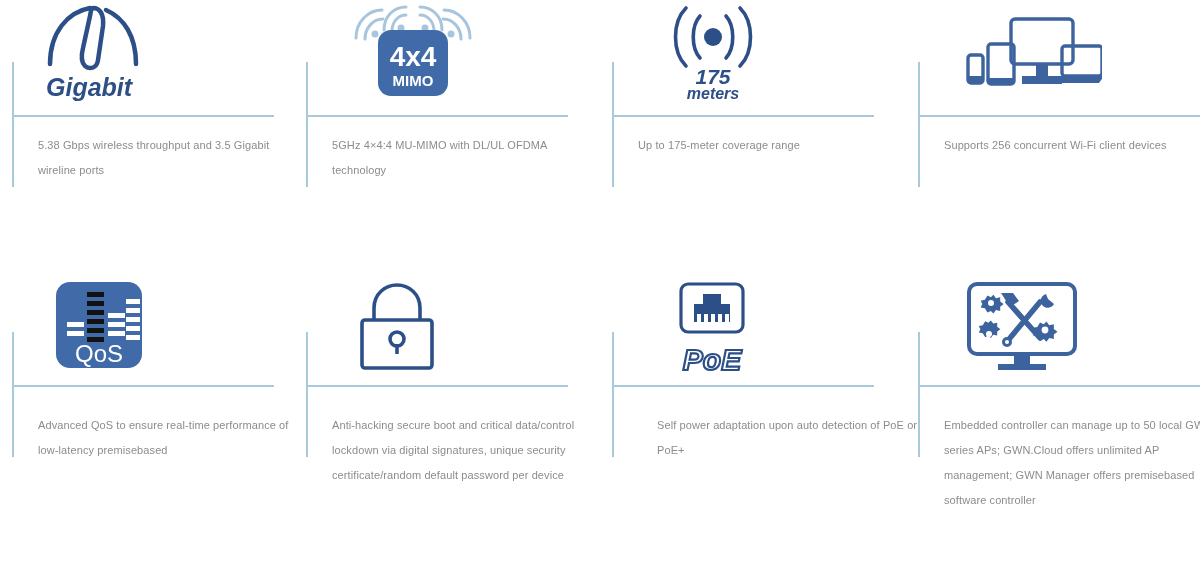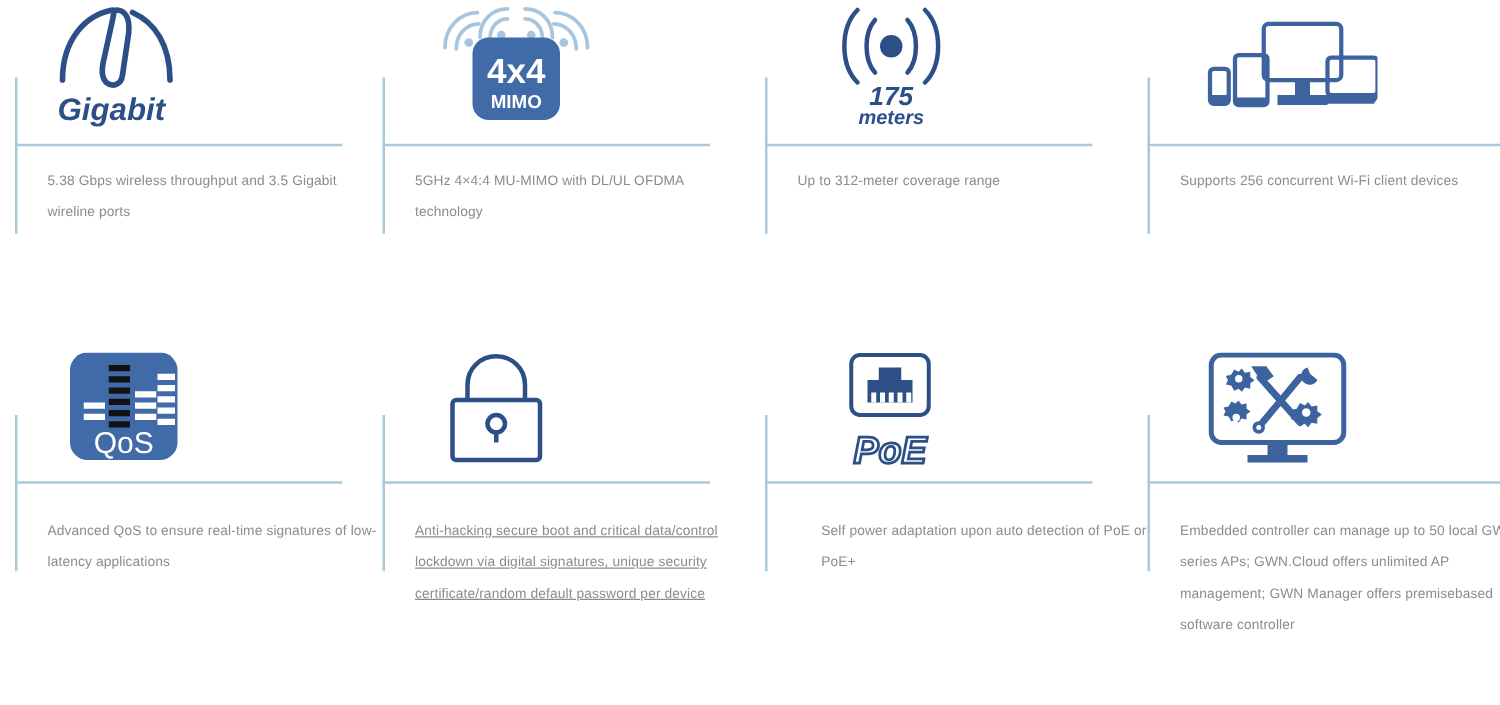--- a/index.html
+++ b/index.html
@@ -69,21 +69,21 @@
     left: 26px;
     top: 133px;
     width: 272px;
     color: #8c8c8c;
     font-size: 11px;
     line-height: 25px;
     letter-spacing: 0.1px;
   }
   .cell-r2 .desc { top: 413px; left: 26px; }
   .cell-r2.col1 .desc { top: 143px; }
-  .cell-r2.col2 .desc { top: 143px; text-decoration: underline; }
+  .cell-r2.col2 .desc { top: 143px; }
   .cell-r2.col3 .desc { top: 143px; margin-left: 19px; }
   .cell-r2.col4 .desc { top: 143px; width: 282px; }
   .cell-r1 .desc { top: 133px; }
   .cell-r1.col4 .desc { width: 282px; }
 
   svg { display: block; }
 </style>
 </head>
 <body>
 
@@ -141,21 +141,21 @@
           <path d="M36 14 C27 24, 27 46, 36 56"></path>
           <path d="M22 6 C8 20, 8 50, 22 64"></path>
           <path d="M62 14 C71 24, 71 46, 62 56"></path>
           <path d="M76 6 C90 20, 90 50, 76 64"></path>
         </g>
         <circle cx="49" cy="35" r="9" fill="#2d4f87"></circle>
         <text x="49" y="82" text-anchor="middle" font-family="'Liberation Sans',sans-serif" font-size="21" font-weight="bold" font-style="italic" fill="#2d4f87">175</text>
         <text x="49" y="97" text-anchor="middle" font-family="'Liberation Sans',sans-serif" font-size="16" font-weight="bold" font-style="italic" fill="#2d4f87">meters</text>
       </svg>
     </div>
-    <div class="desc">Up to 312-meter coverage range</div>
+    <div class="desc">Up to 175-meter coverage range</div>
   </div>
 
   <div class="cell cell-r1 col4">
     <div class="vrule"></div>
     <div class="hrule"></div>
     <div class="icon-wrap indent-4">
       <svg width="140" height="90" viewBox="0 0 140 90">
         <g fill="none" stroke="#3d639e" stroke-width="3.4" stroke-linejoin="round">
           <rect x="49" y="17" width="62" height="45" rx="4"></rect>
           <rect x="26" y="42" width="26" height="40" rx="3"></rect>
@@ -193,21 +193,21 @@
           <rect x="49" y="10" width="17" height="5"></rect>
           <rect x="49" y="19" width="17" height="5"></rect>
           <rect x="49" y="28" width="17" height="5"></rect>
           <rect x="49" y="37" width="17" height="5"></rect>
           <rect x="49" y="46" width="17" height="5"></rect>
           <rect x="49" y="55" width="17" height="5"></rect>
         </g>
         <text x="61" y="80" text-anchor="middle" font-family="'Liberation Sans',sans-serif" font-size="24" fill="#ffffff">QoS</text>
       </svg>
     </div>
-    <div class="desc">Advanced QoS to ensure real-time signatures of low-latency applications</div>
+    <div class="desc">Advanced QoS to ensure real-time performance of low-latency premisebased</div>
   </div>
 
   <div class="cell cell-r2 col2">
     <div class="vrule"></div>
     <div class="hrule"></div>
     <div class="icon-wrap indent-2">
       <svg width="110" height="90" viewBox="0 0 110 90">
         <g fill="none" stroke="#2d4f87" stroke-width="3.6" stroke-linejoin="round">
           <path d="M26 38 V26 C26 12, 37 3, 49 3 C61 3, 72 12, 72 26 V38"></path>
           <rect x="14" y="38" width="70" height="48" rx="3"></rect>

